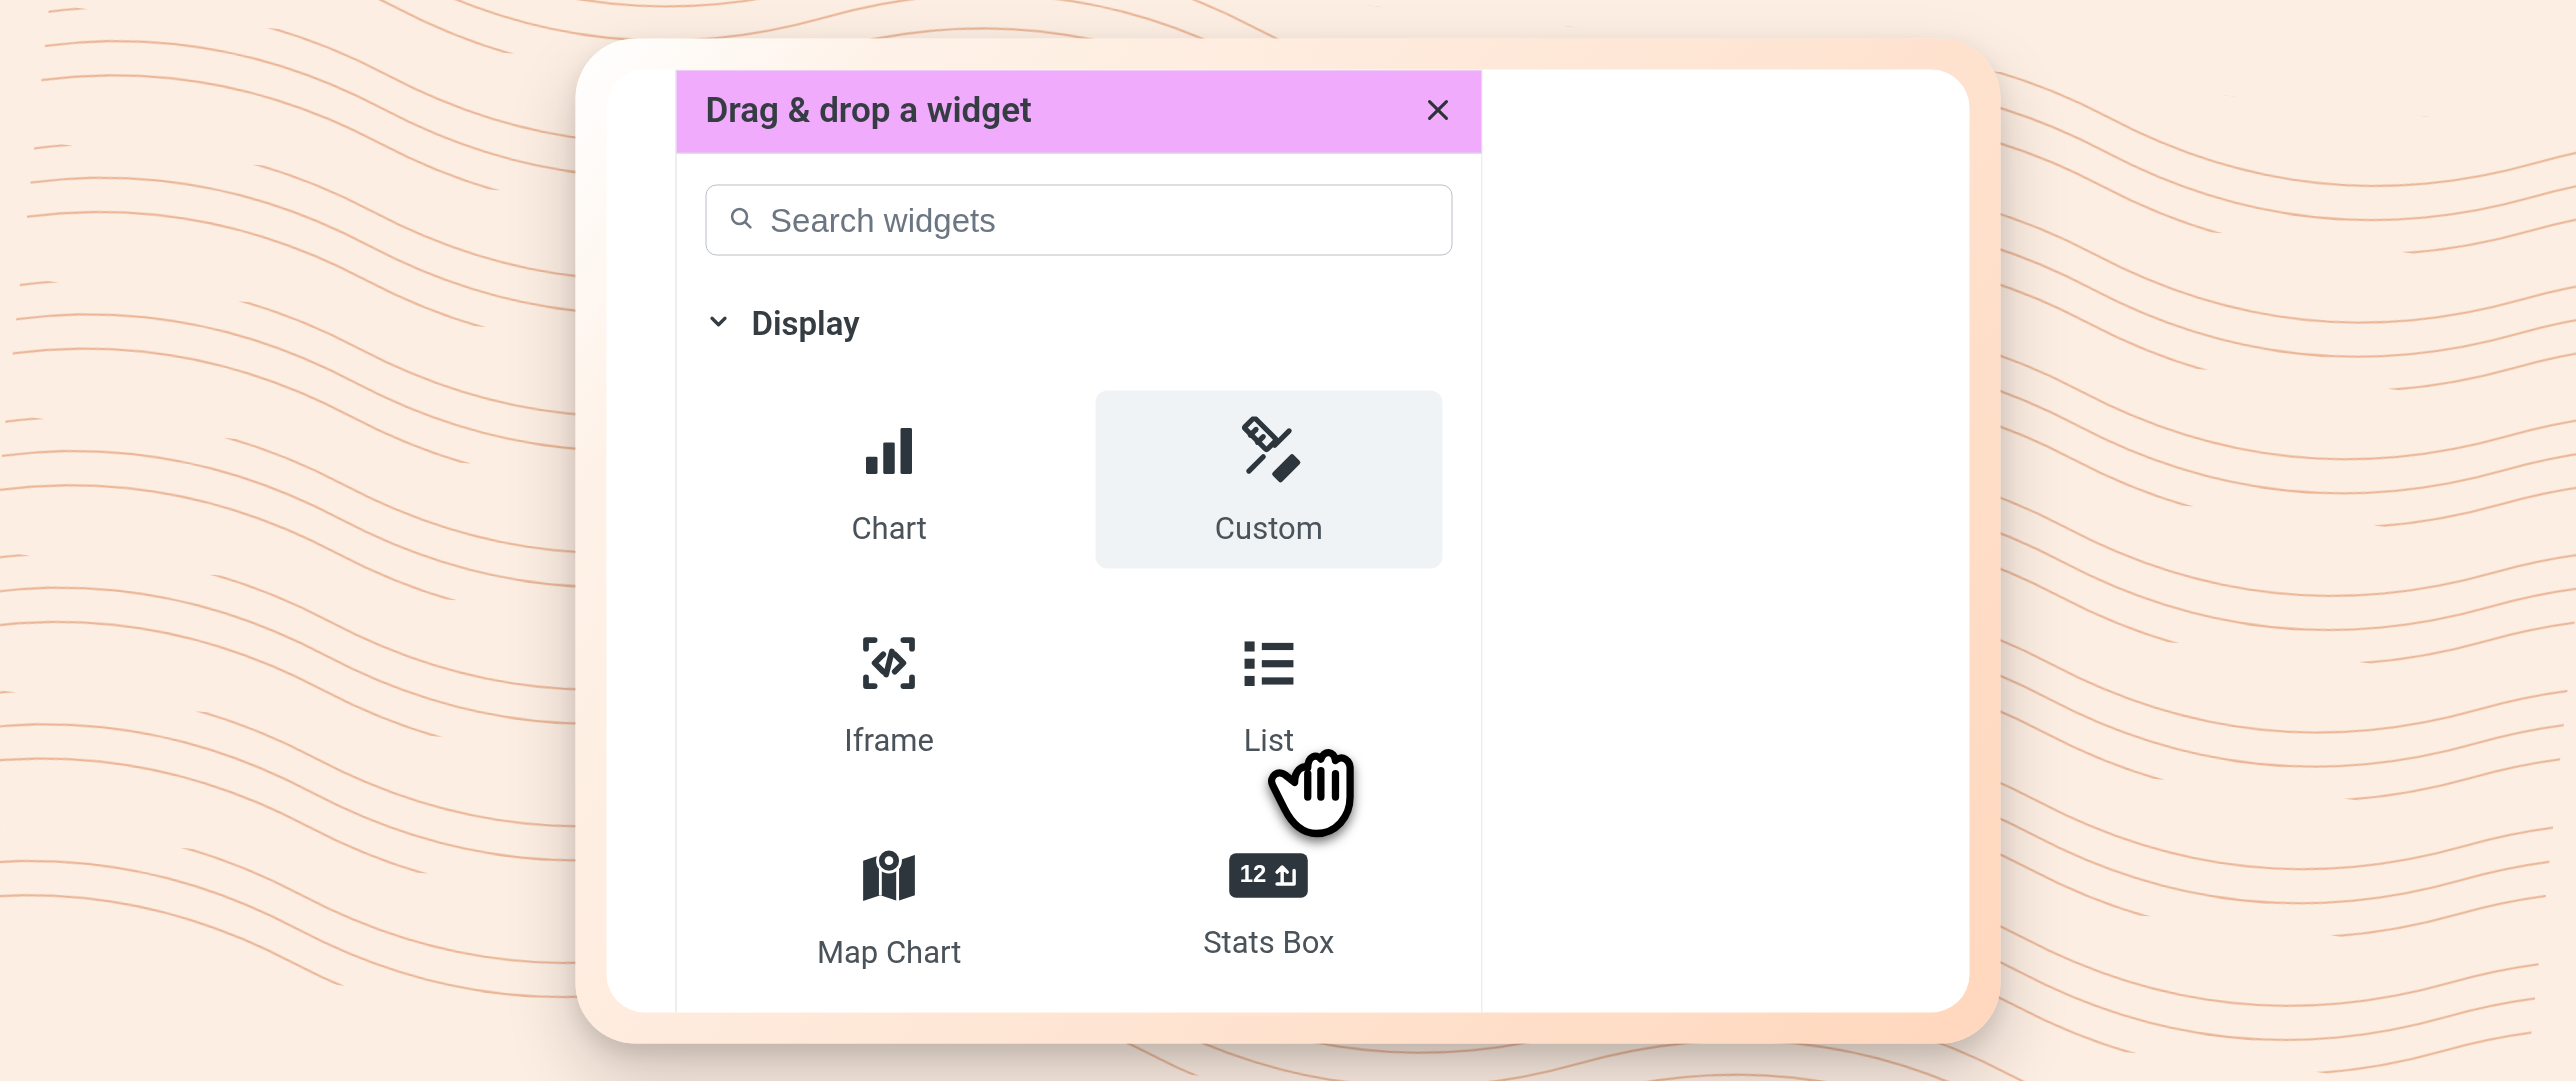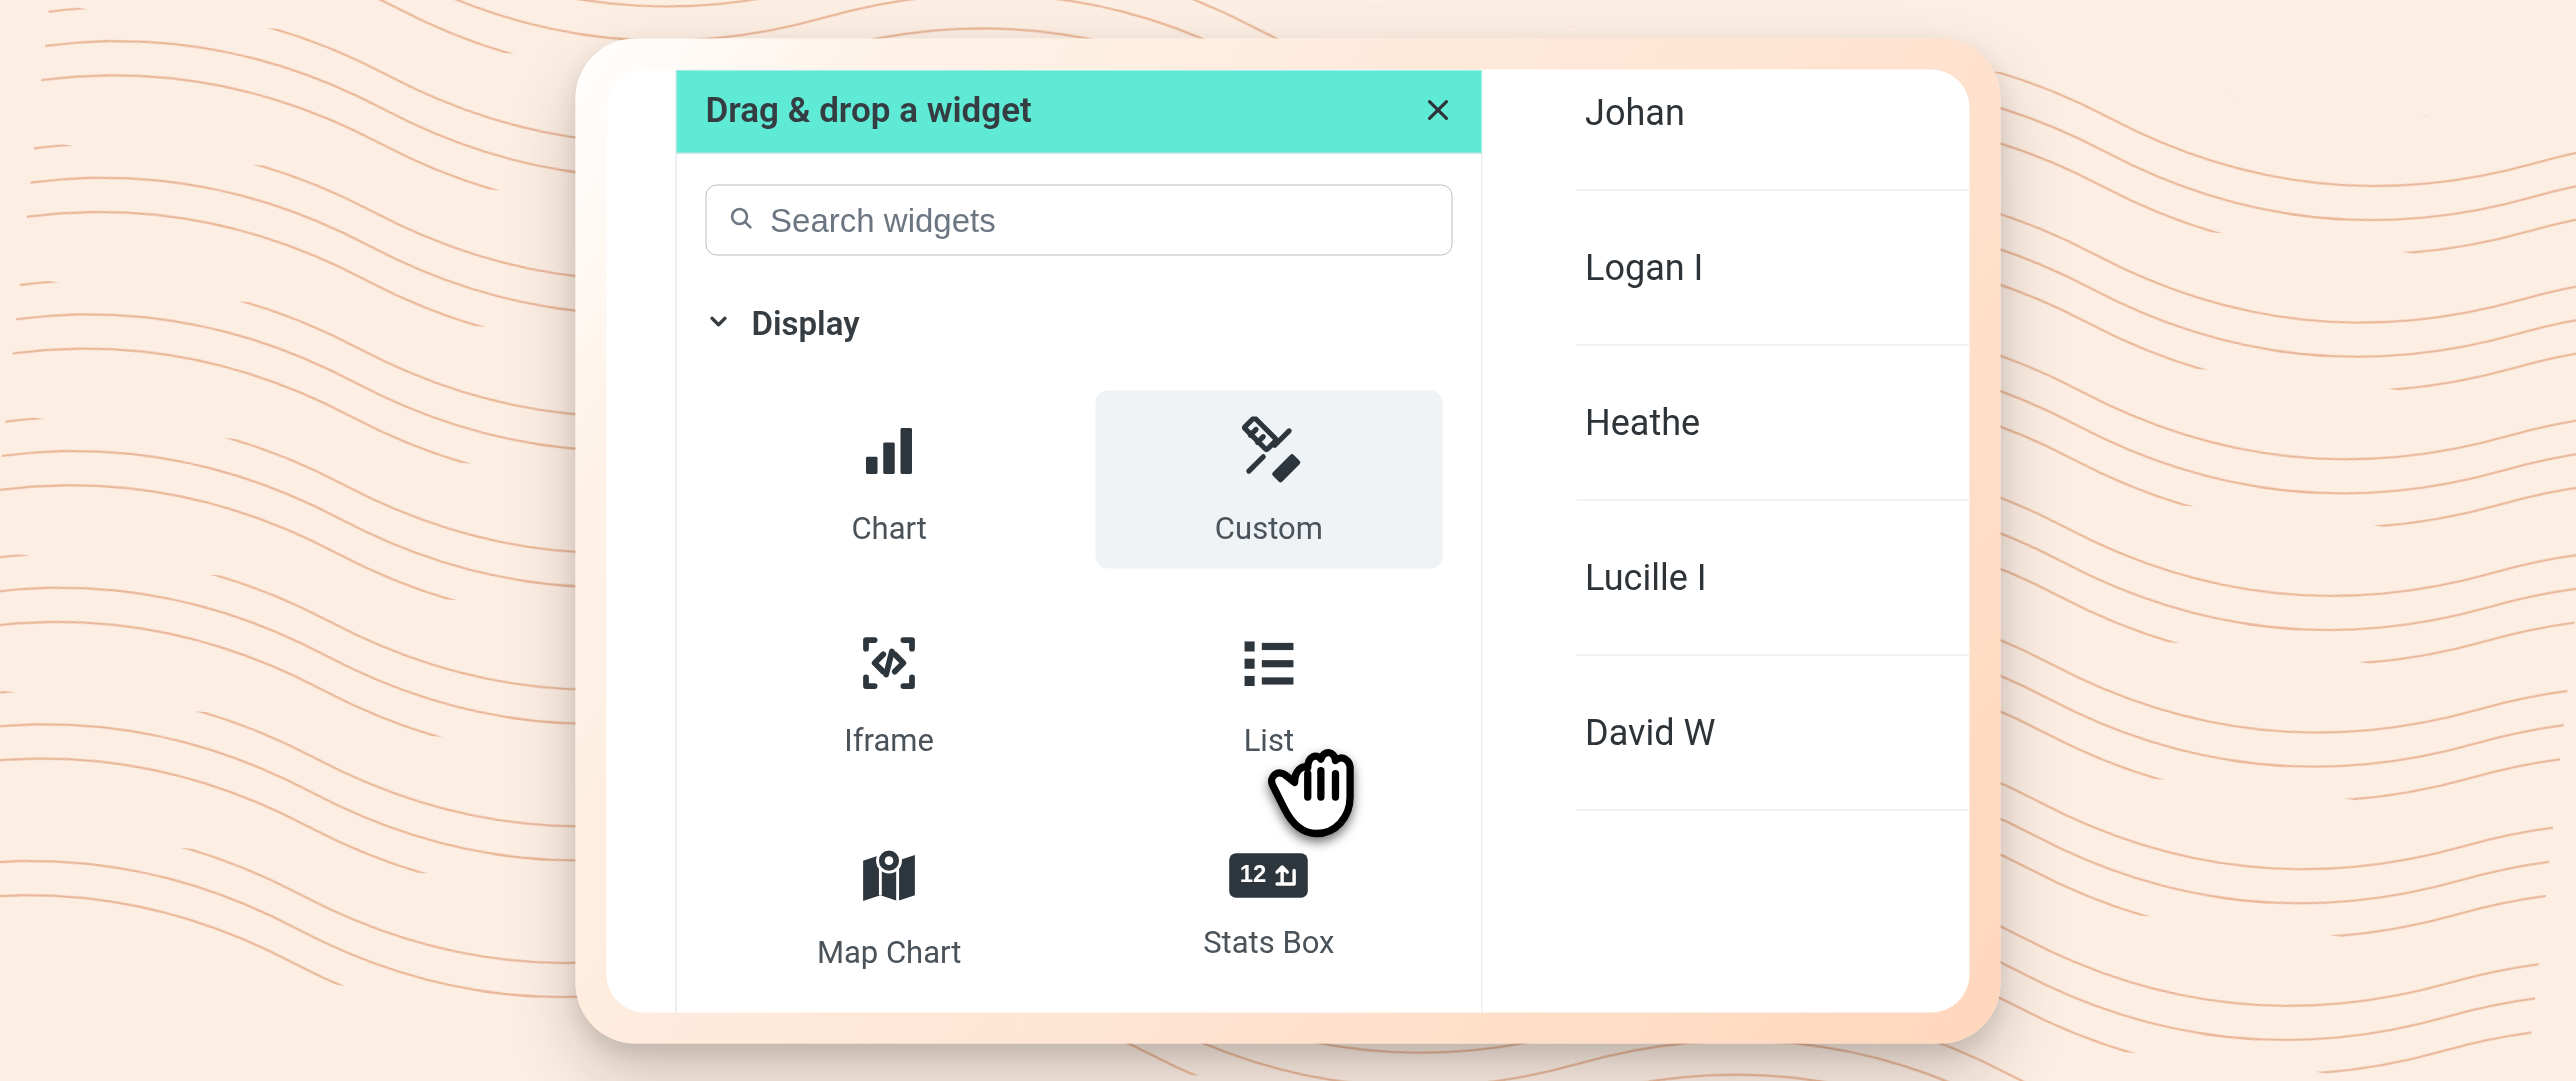--- a/index.html
+++ b/index.html
@@ -60,21 +60,21 @@
     border: 1.7px solid #d9dde2;
     border-bottom: none;
     background: #fff;
     display: flex;
     flex-direction: column;
   }
   .panel-header {
     display: flex;
     align-items: center;
     justify-content: space-between;
-    background: #5eead4;
+    background: #f0abfc;
     border-bottom: 1.7px solid #d9dde2;
     padding: 19px 29px 22px 29px;
   }
   .panel-title {
     font-size: 35px;
     font-weight: 600;
     color: #353c42;
   }
   .close-btn {
     color: #2e3338;
@@ -345,35 +345,16 @@
                    C17 48 24 42 30 48 Z" fill="#ffffff" stroke="#000" stroke-width="5" stroke-linejoin="round"></path>
           <g stroke="#000" stroke-width="5" stroke-linecap="round">
             <line x1="44" y1="46" x2="44" y2="62"></line>
             <line x1="53" y1="44" x2="53" y2="62"></line>
             <line x1="63" y1="46" x2="63" y2="62"></line>
           </g>
         </svg>
       </div>
     </div>
 
-    <div class="right-col">
-      <div class="right-list">
-        <div class="row">
-            <span>Johan</span>
-          </div>
-        <div class="row">
-            <span>Logan I</span>
-          </div>
-        <div class="row">
-            <span>Heathe</span>
-          </div>
-        <div class="row">
-            <span>Lucille I</span>
-          </div>
-        <div class="row">
-            <span>David W</span>
-          </div>
-      </div>
-    </div>
 
   </div>
 </div>
 
 
 </body></html>

